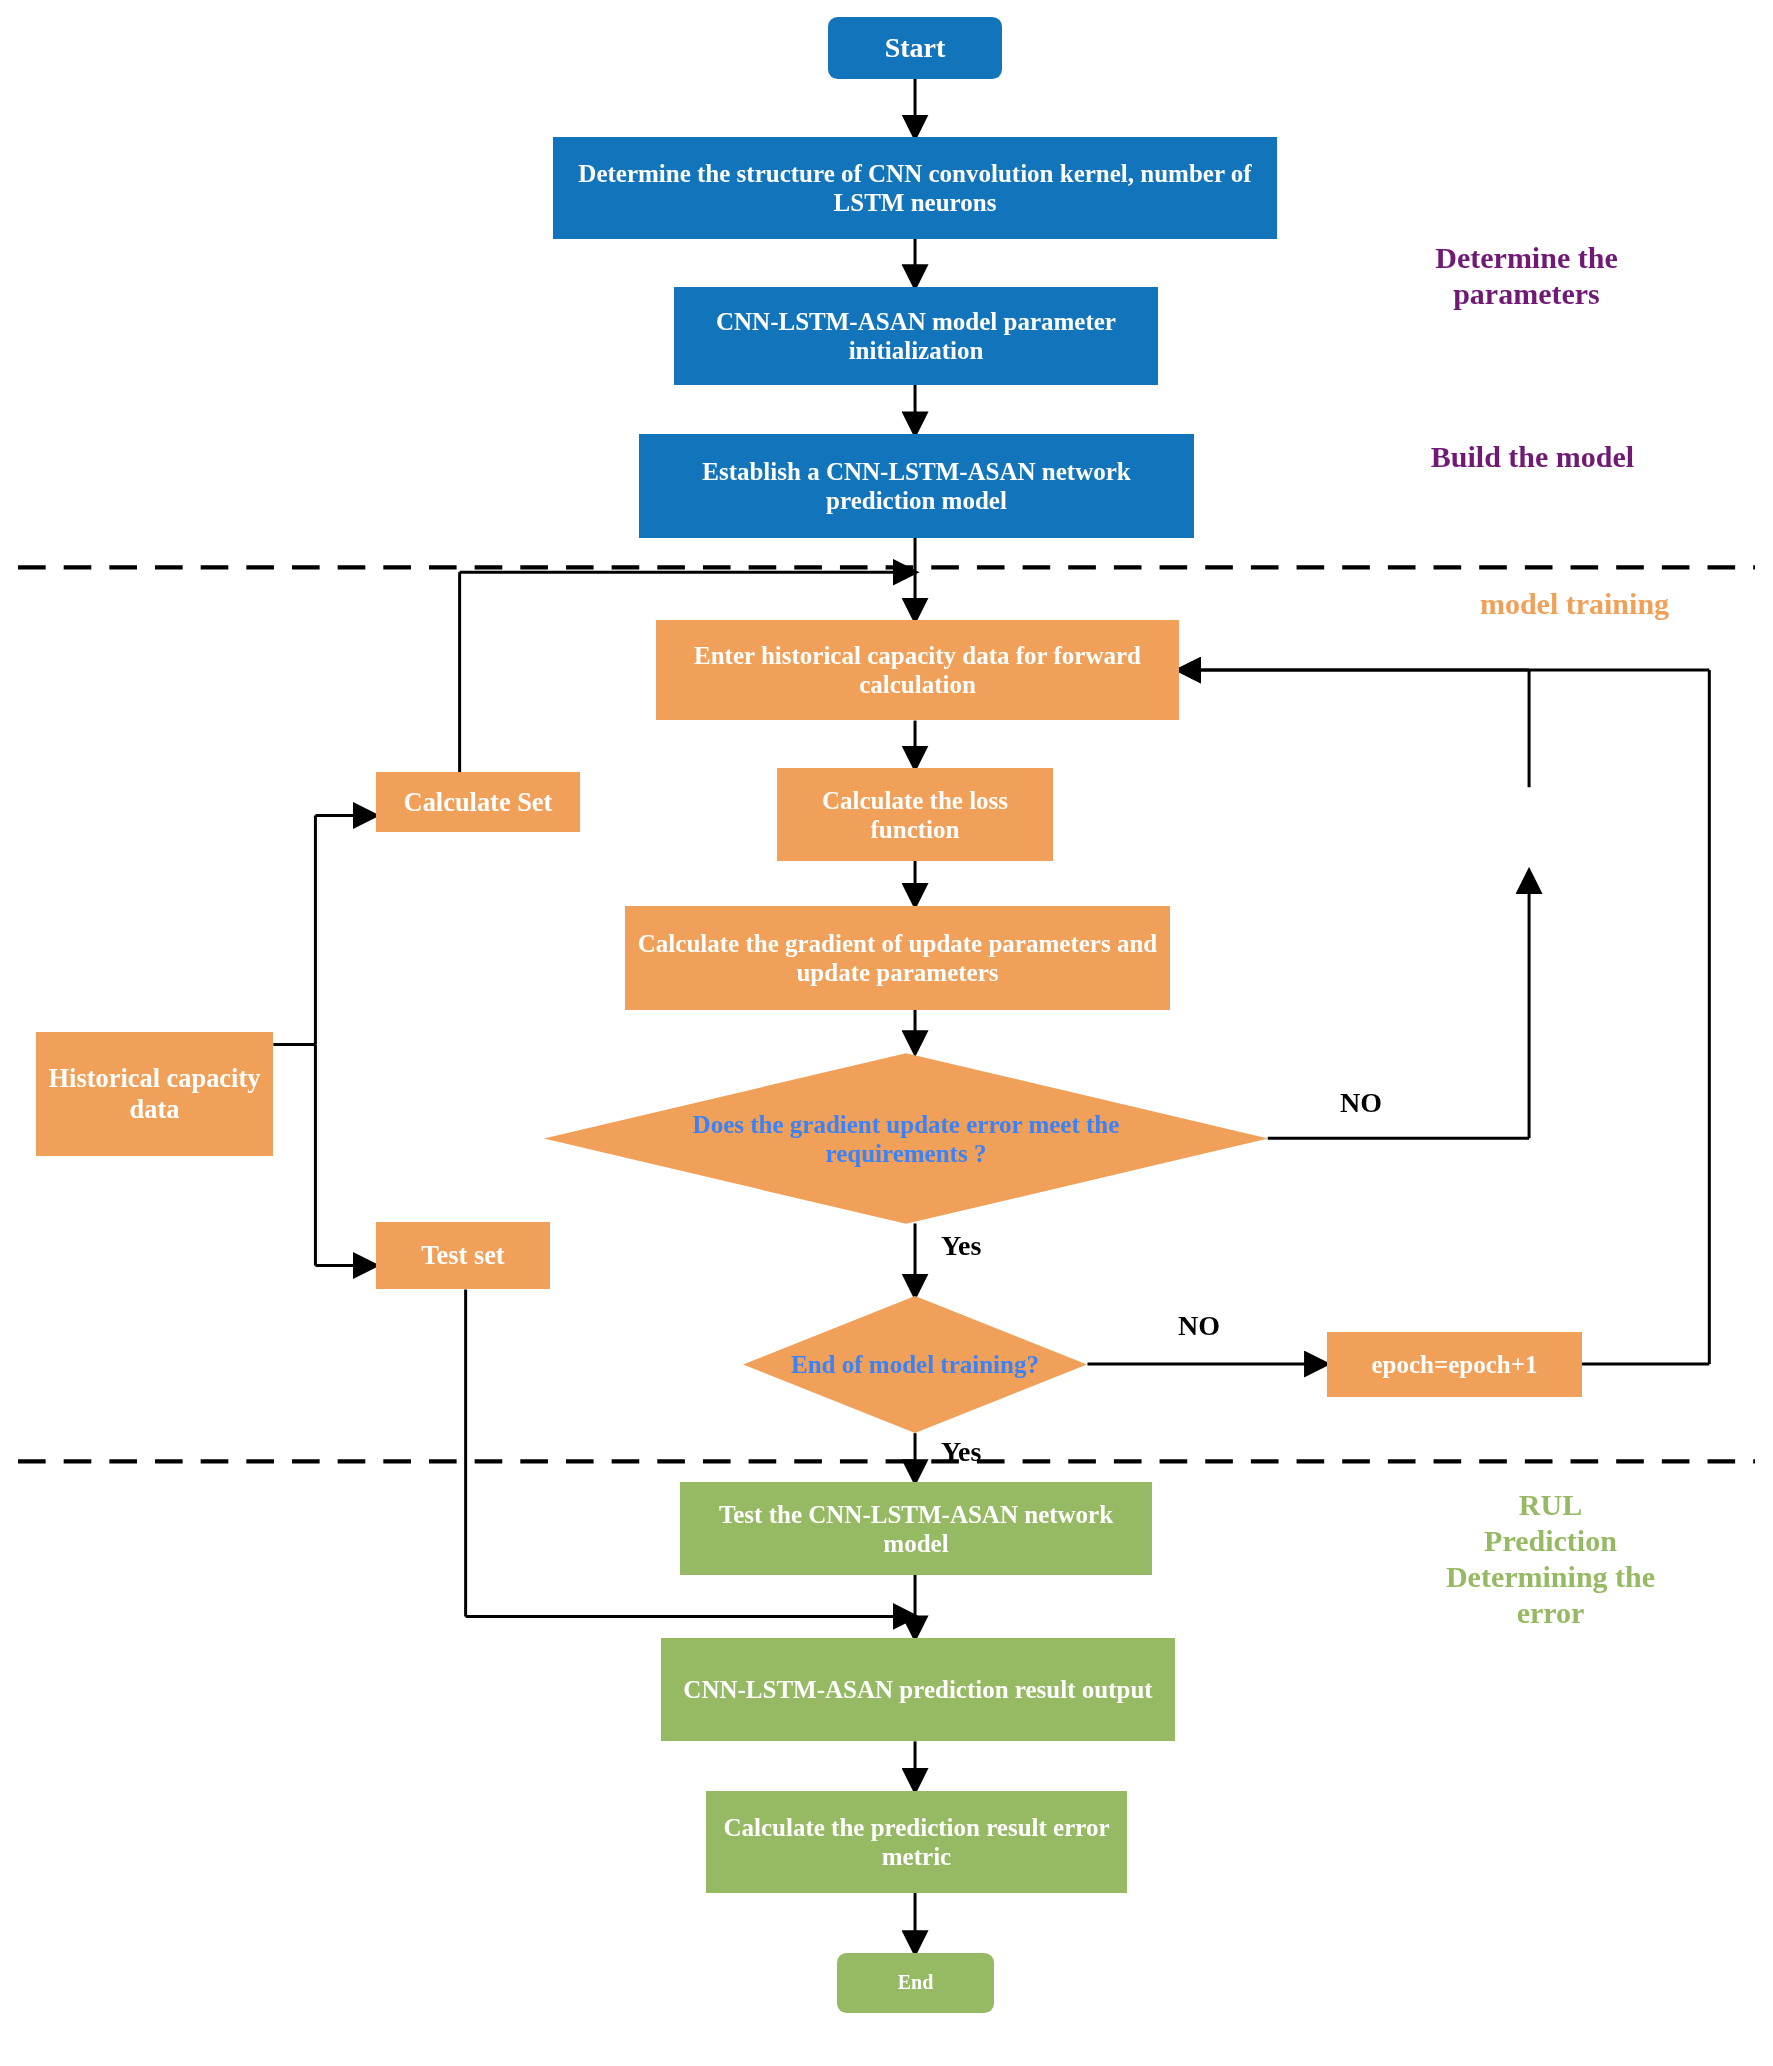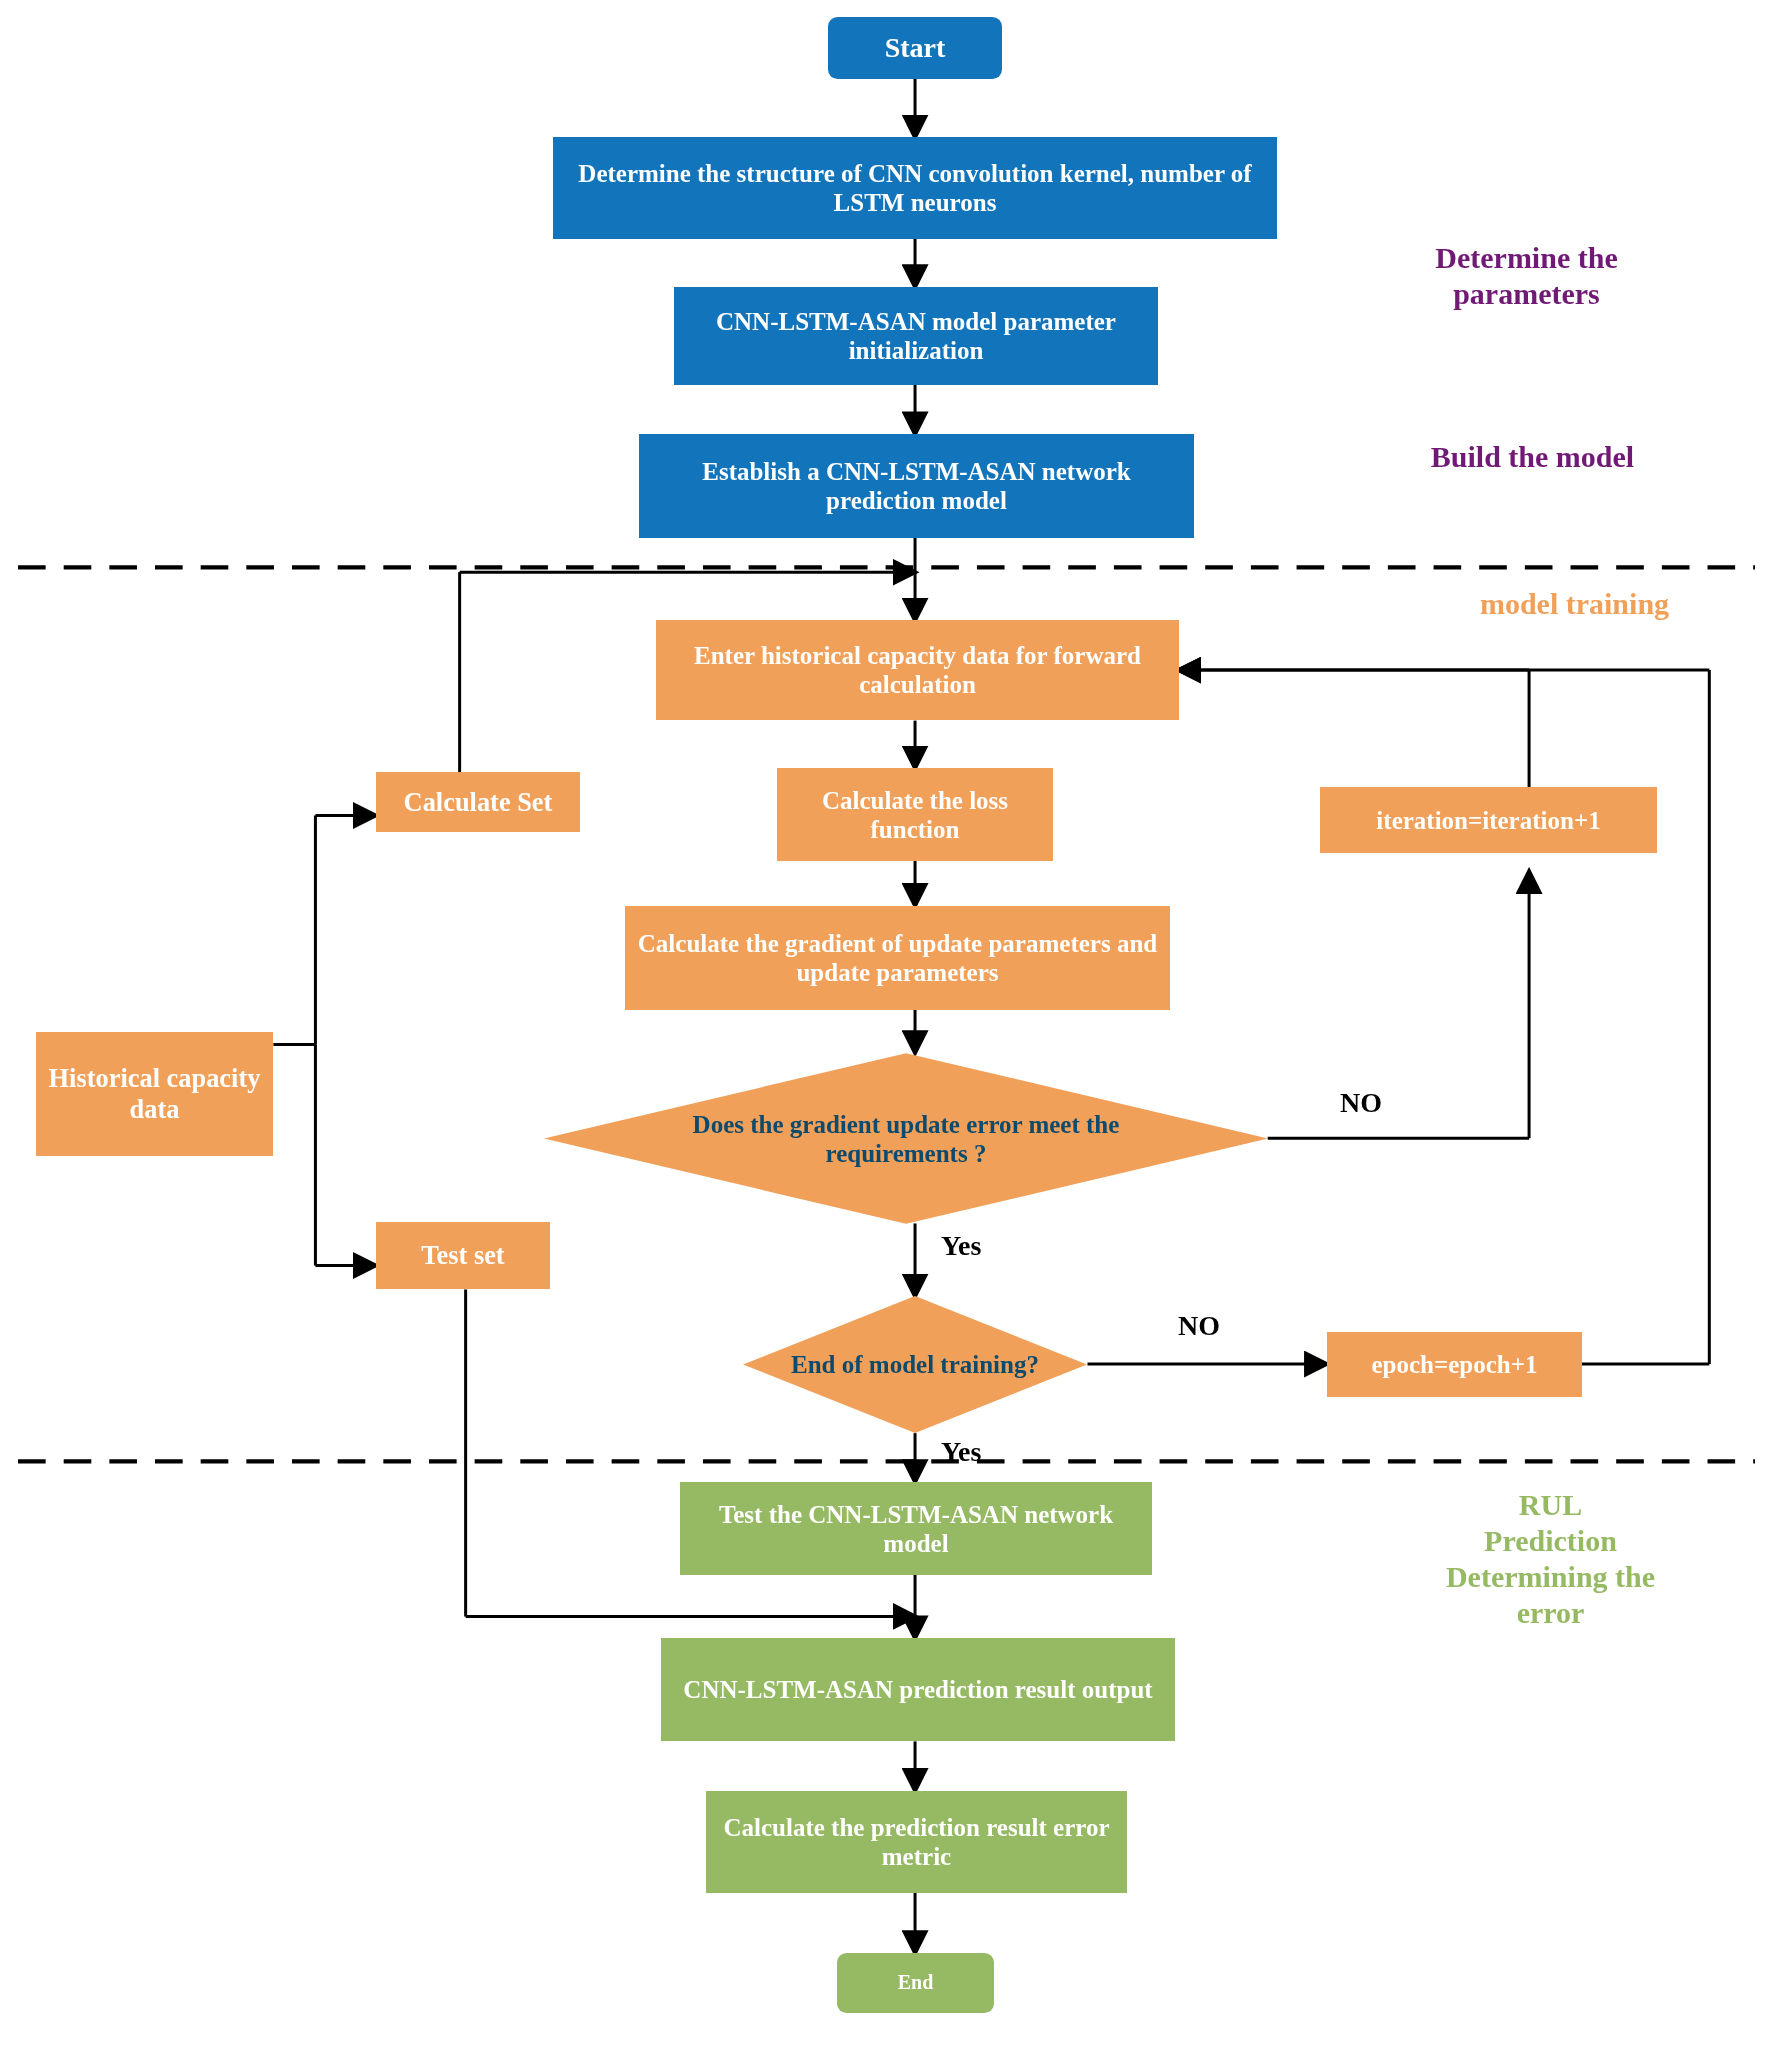--- a/index.html
+++ b/index.html
@@ -45,21 +45,21 @@
   .diamond-label {
     position: absolute;
     left: 0;
     top: 0;
     width: 100%;
     height: 100%;
     display: flex;
     align-items: center;
     justify-content: center;
     text-align: center;
-    color: #0c4a6e;
+    color: #3b82f6;
     font-weight: bold;
     line-height: 1.16;
     box-sizing: border-box;
     padding: 0 12%;
   }
   .ann {
     position: absolute;
     font-weight: bold;
     text-align: center;
     line-height: 1.2;
@@ -176,21 +176,20 @@
 
   <div class="node orange" style="left:625px; top:906px; width:545px; height:104px; font-size:25px;">Calculate the gradient of update parameters and update parameters</div>
 
   <div class="diamond-wrap" style="left:544px; top:1053px; width:724px; height:171px;">
     <svg width="724" height="171" viewBox="0 0 1205 284">
       <polygon points="602.5,0 1205,142 602.5,284 0,142" fill="#f0a058"></polygon>
     </svg>
     <div class="diamond-label" style="font-size:25px;">Does the gradient update error meet the requirements ?</div>
   </div>
 
-  <div class="node orange" style="left:1320px; top:787px; width:337px; height:66px; font-size:25px;">iteration=iteration+1</div>
 
   <div class="diamond-wrap" style="left:743px; top:1296px; width:344px; height:137px;">
     <svg width="344" height="137" viewBox="0 0 573 228">
       <polygon points="286.5,0 573,114 286.5,228 0,114" fill="#f0a058"></polygon>
     </svg>
     <div class="diamond-label" style="font-size:25px; padding:0 8%;">End of model training?</div>
   </div>
 
   <div class="node orange" style="left:1327px; top:1332px; width:255px; height:65px; font-size:25px;">epoch=epoch+1</div>
 

